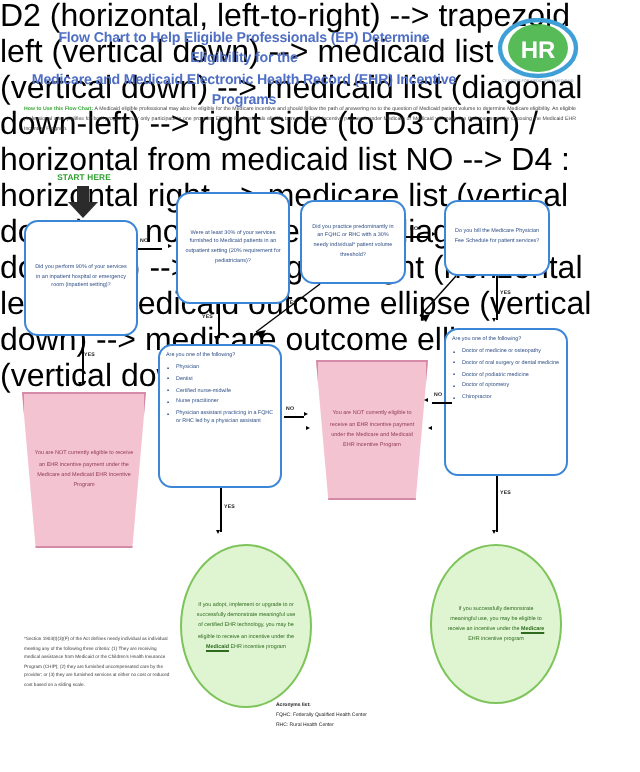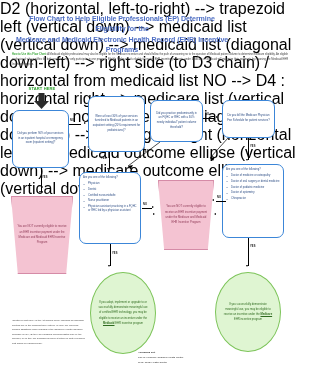--- a/index.html
+++ b/index.html
@@ -177,20 +177,28 @@
 <body>
 
 <div id="page">
 
   
   <div class="title">
     <div>Flow Chart to Help Eligible Professionals (EP) Determine Eligibility for the</div>
     <div>Medicare and Medicaid Electronic Health Record (EHR) Incentive Programs</div>
   </div>
 
+  <div class="logo">
+    <svg viewBox="0 0 42 34" width="42" height="34">
+      <ellipse cx="21" cy="15" rx="19" ry="14" fill="none" stroke="#3fa0d8" stroke-width="2.2"></ellipse>
+      <path d="M6 15 a15 12 0 0 1 30 0 a15 12 0 0 1 -30 0 z" fill="#49b649" opacity="0.92"></path>
+      <text x="21" y="20" text-anchor="middle" font-family="Liberation Sans, sans-serif" font-size="12" font-weight="bold" fill="#ffffff">HR</text>
+      <text x="21" y="32" text-anchor="middle" font-family="Liberation Sans, sans-serif" font-size="1.9" fill="#7b8ba0">CENTERS FOR MEDICARE &amp; MEDICAID</text>
+    </svg>
+  </div>
 
   
   <div class="intro">
     <span class="lead">How to Use this Flow Chart:</span><span> A Medicaid eligible professional may also be eligible for the Medicare incentive and should follow the path of answering no to the question of Medicaid patient volume to determine Medicare eligibility.  An eligible professional who qualifies for both programs may only participate in one program.  Eligible Professionals eligible to receive EHR incentive payments under Medicare or Medicaid will maximize their payments by choosing the Medicaid EHR Incentive Program.</span>
   </div>
 
   
   <div class="start-label">START HERE</div>
   <div class="fat-arrow">
     <svg viewBox="0 0 17 16" width="17" height="16">

